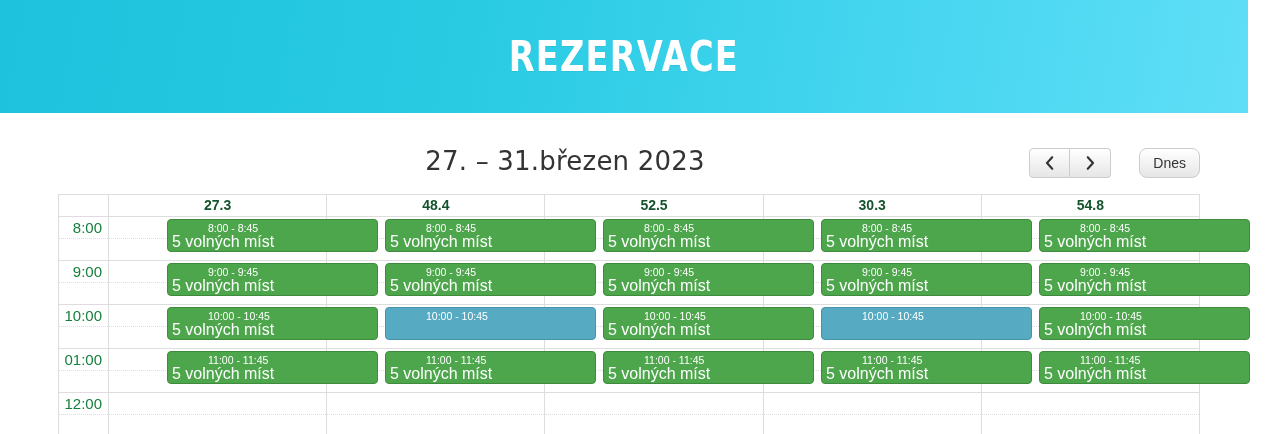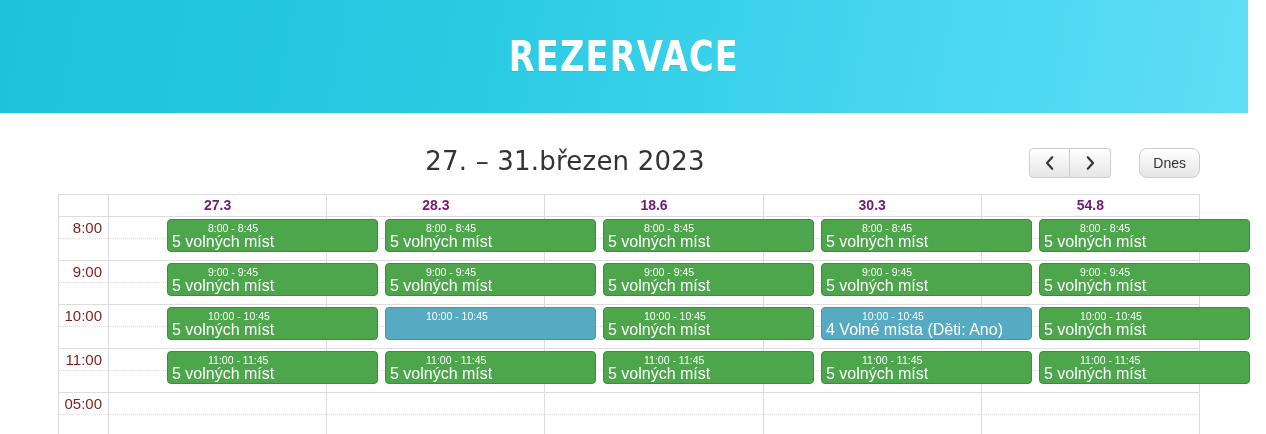--- a/index.html
+++ b/index.html
@@ -95,36 +95,36 @@
   }
   table.cal col.c-time { width: 50px; }
   table.cal col.c-day  { width: 218px; }
 
   thead th {
     height: 22px;
     border-right: 1px solid #dddddd;
     border-bottom: 1px solid #dddddd;
     font-size: 14px;
     font-weight: 700;
-    color: #701a75;
+    color: #14532d;
     text-align: center;
     padding: 1px 0 2px 0;
     background: #ffffff;
     vertical-align: middle;
   }
   thead th.th-time { border-right: 1px solid #dddddd; }
 
   td.time-cell {
     width: 50px;
     border-right: 1px solid #dddddd;
     text-align: right;
     vertical-align: top;
     padding: 2px 6px 0 0;
     font-size: 15px;
-    color: #7f1d1d;
+    color: #15803d;
     white-space: nowrap;
   }
   td.time-cell.blank { padding: 0; }
   tr.hr-top td { border-top: 1px solid #dddddd; }
   tr.hr-half td { border-top: 1px dotted #dcdcdc; }
   tr.hr-top td.day-cell, tr.hr-half td.day-cell { border-right: 1px solid #dddddd; }
   td.day-cell { height: 22px; padding: 0; position: relative; background: #ffffff; }
 
   
   .events-layer {
@@ -193,22 +193,22 @@
         <col class="c-day">
         <col class="c-day">
         <col class="c-day">
         <col class="c-day">
         <col class="c-day">
     </colgroup>
     <thead>
       <tr id="head-row">
         <th class="th-time"></th>
       <th>27.3</th>
-          <th>28.3</th>
-          <th>18.6</th>
+          <th>48.4</th>
+          <th>52.5</th>
           <th>30.3</th>
           <th>54.8</th>
         </tr>
     </thead>
     <tbody id="cal-body">
         <tr class="hr-top">
           <td class="time-cell">8:00</td>
           <td class="day-cell"></td>
           <td class="day-cell"></td>
           <td class="day-cell"></td>
@@ -249,37 +249,37 @@
         </tr>
         <tr class="hr-half">
           <td class="time-cell blank"></td>
           <td class="day-cell"></td>
           <td class="day-cell"></td>
           <td class="day-cell"></td>
           <td class="day-cell"></td>
           <td class="day-cell"></td>
         </tr>
         <tr class="hr-top">
-          <td class="time-cell">11:00</td>
-          <td class="day-cell"></td>
-          <td class="day-cell"></td>
-          <td class="day-cell"></td>
-          <td class="day-cell"></td>
-          <td class="day-cell"></td>
-        </tr>
-        <tr class="hr-half">
-          <td class="time-cell blank"></td>
-          <td class="day-cell"></td>
-          <td class="day-cell"></td>
-          <td class="day-cell"></td>
-          <td class="day-cell"></td>
-          <td class="day-cell"></td>
-        </tr>
-        <tr class="hr-top">
-          <td class="time-cell">05:00</td>
+          <td class="time-cell">01:00</td>
+          <td class="day-cell"></td>
+          <td class="day-cell"></td>
+          <td class="day-cell"></td>
+          <td class="day-cell"></td>
+          <td class="day-cell"></td>
+        </tr>
+        <tr class="hr-half">
+          <td class="time-cell blank"></td>
+          <td class="day-cell"></td>
+          <td class="day-cell"></td>
+          <td class="day-cell"></td>
+          <td class="day-cell"></td>
+          <td class="day-cell"></td>
+        </tr>
+        <tr class="hr-top">
+          <td class="time-cell">12:00</td>
           <td class="day-cell"></td>
           <td class="day-cell"></td>
           <td class="day-cell"></td>
           <td class="day-cell"></td>
           <td class="day-cell"></td>
         </tr>
         <tr class="hr-half">
           <td class="time-cell blank"></td>
           <td class="day-cell"></td>
           <td class="day-cell"></td>
@@ -337,21 +337,20 @@
       </div>
       <div class="event blue" style="left: 219px; top: 88px; width: 211px;">
         <div class="e-time">10:00 - 10:45</div>
       </div>
       <div class="event green" style="left: 437px; top: 88px; width: 211px;">
         <div class="e-time">10:00 - 10:45</div>
         <div class="e-label">5 volných míst</div>
       </div>
       <div class="event blue" style="left: 655px; top: 88px; width: 211px;">
         <div class="e-time">10:00 - 10:45</div>
-        <div class="e-label">4 Volné místa (Děti: Ano)</div>
       </div>
       <div class="event green" style="left: 873px; top: 88px; width: 211px;">
         <div class="e-time">10:00 - 10:45</div>
         <div class="e-label">5 volných míst</div>
       </div>
       <div class="event green" style="left: 1px; top: 132px; width: 211px;">
         <div class="e-time">11:00 - 11:45</div>
         <div class="e-label">5 volných míst</div>
       </div>
       <div class="event green" style="left: 219px; top: 132px; width: 211px;">

